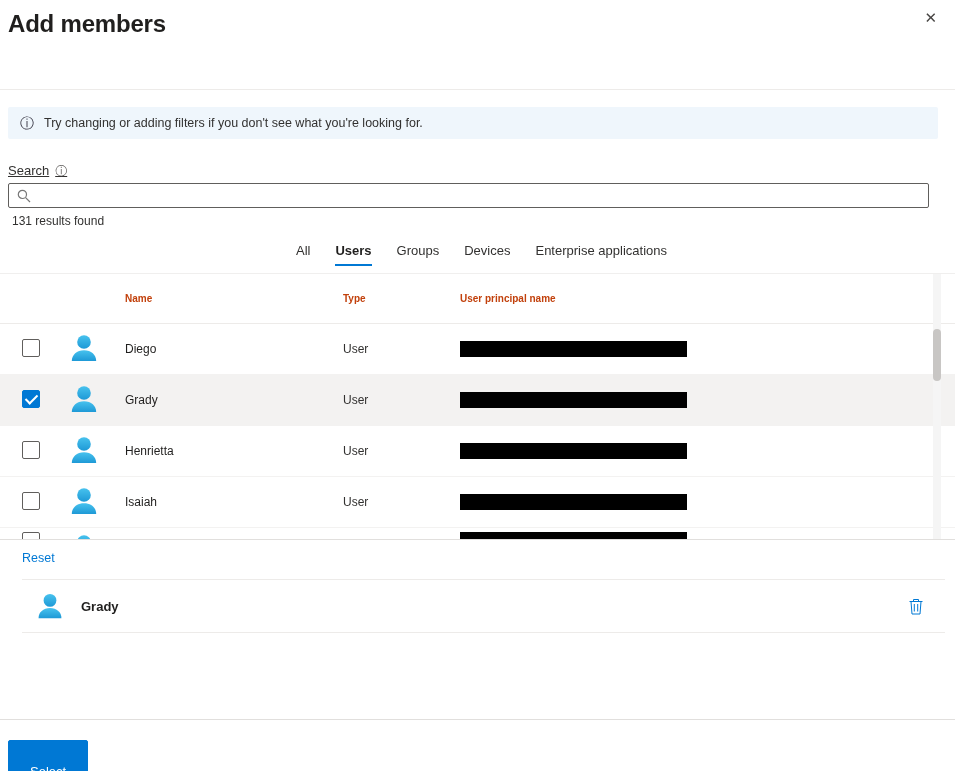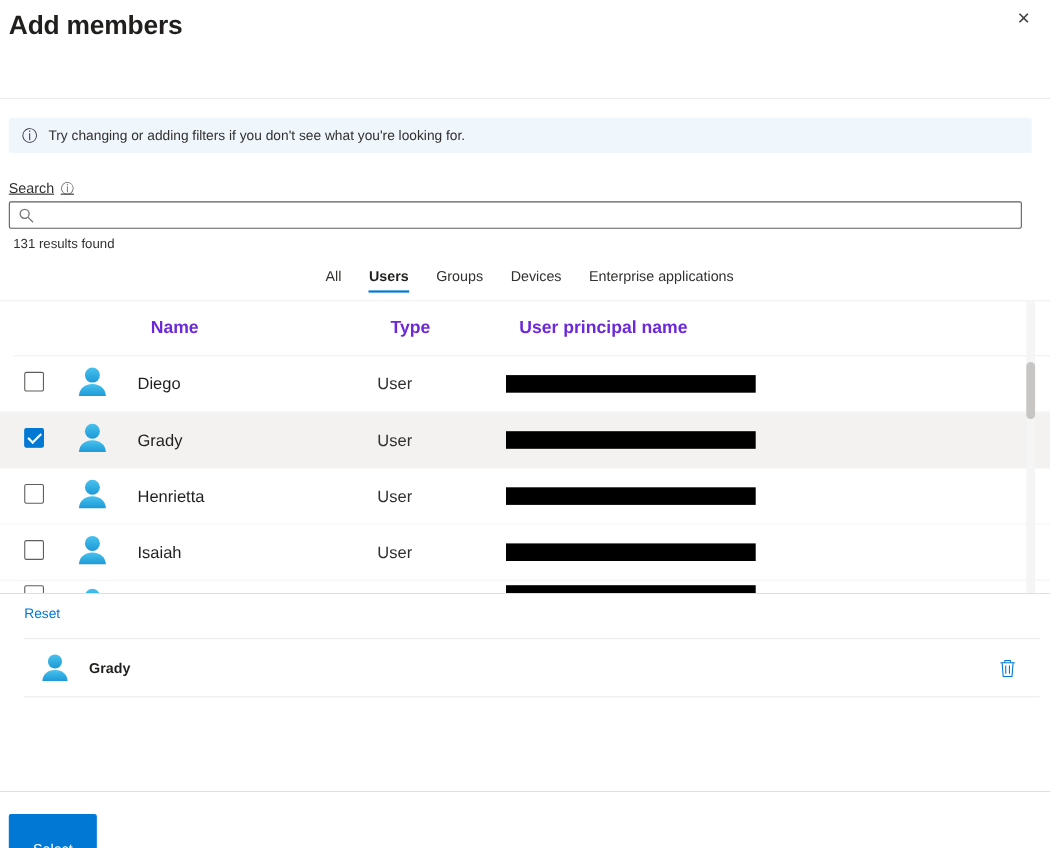--- a/index.html
+++ b/index.html
@@ -50,22 +50,22 @@
 
   
   .table-wrap {
     margin-top: 7px; position: relative; height: 267px; overflow: hidden;
     border-top: 1px solid #f0efee; border-bottom: 1px solid #e1dfdd;
   }
   .thead, .row {
     display: grid; grid-template-columns: 46px 57px 218px 117px 1fr;
     align-items: center; padding-left: 22px; padding-right: 32px;
   }
-  .thead { height: 50px; font-weight: 700; font-size: 16px; color: #6d28d9; border-bottom: 1px solid #edebe9; margin-left: 12px; }
-  .row { height: 51px; font-size: 15px; border-bottom: 1px solid #f3f2f1; cursor: pointer; background: #fff; }
+  .thead { height: 50px; font-weight: 700; font-size: 10px; color: #c2410c; border-bottom: 1px solid #edebe9; }
+  .row { height: 51px; font-size: 12px; border-bottom: 1px solid #f3f2f1; cursor: pointer; background: #fff; }
   .row.selected { background: #f3f2f1; }
   .row.partial { align-items: flex-start; padding-top: 4px; }
   .checkbox {
     display: inline-block; width: 18px; height: 18px; border: 1px solid #605e5c;
     border-radius: 2px; background: #fff; position: relative; cursor: pointer;
   }
   .checkbox.checked { background: #0078d4; border-color: #0078d4; }
   .checkbox.checked::after {
     content: ""; position: absolute; left: 5px; top: 1px; width: 5px; height: 10px;
     border: solid #fff; border-width: 0 2px 2px 0; transform: rotate(45deg);

